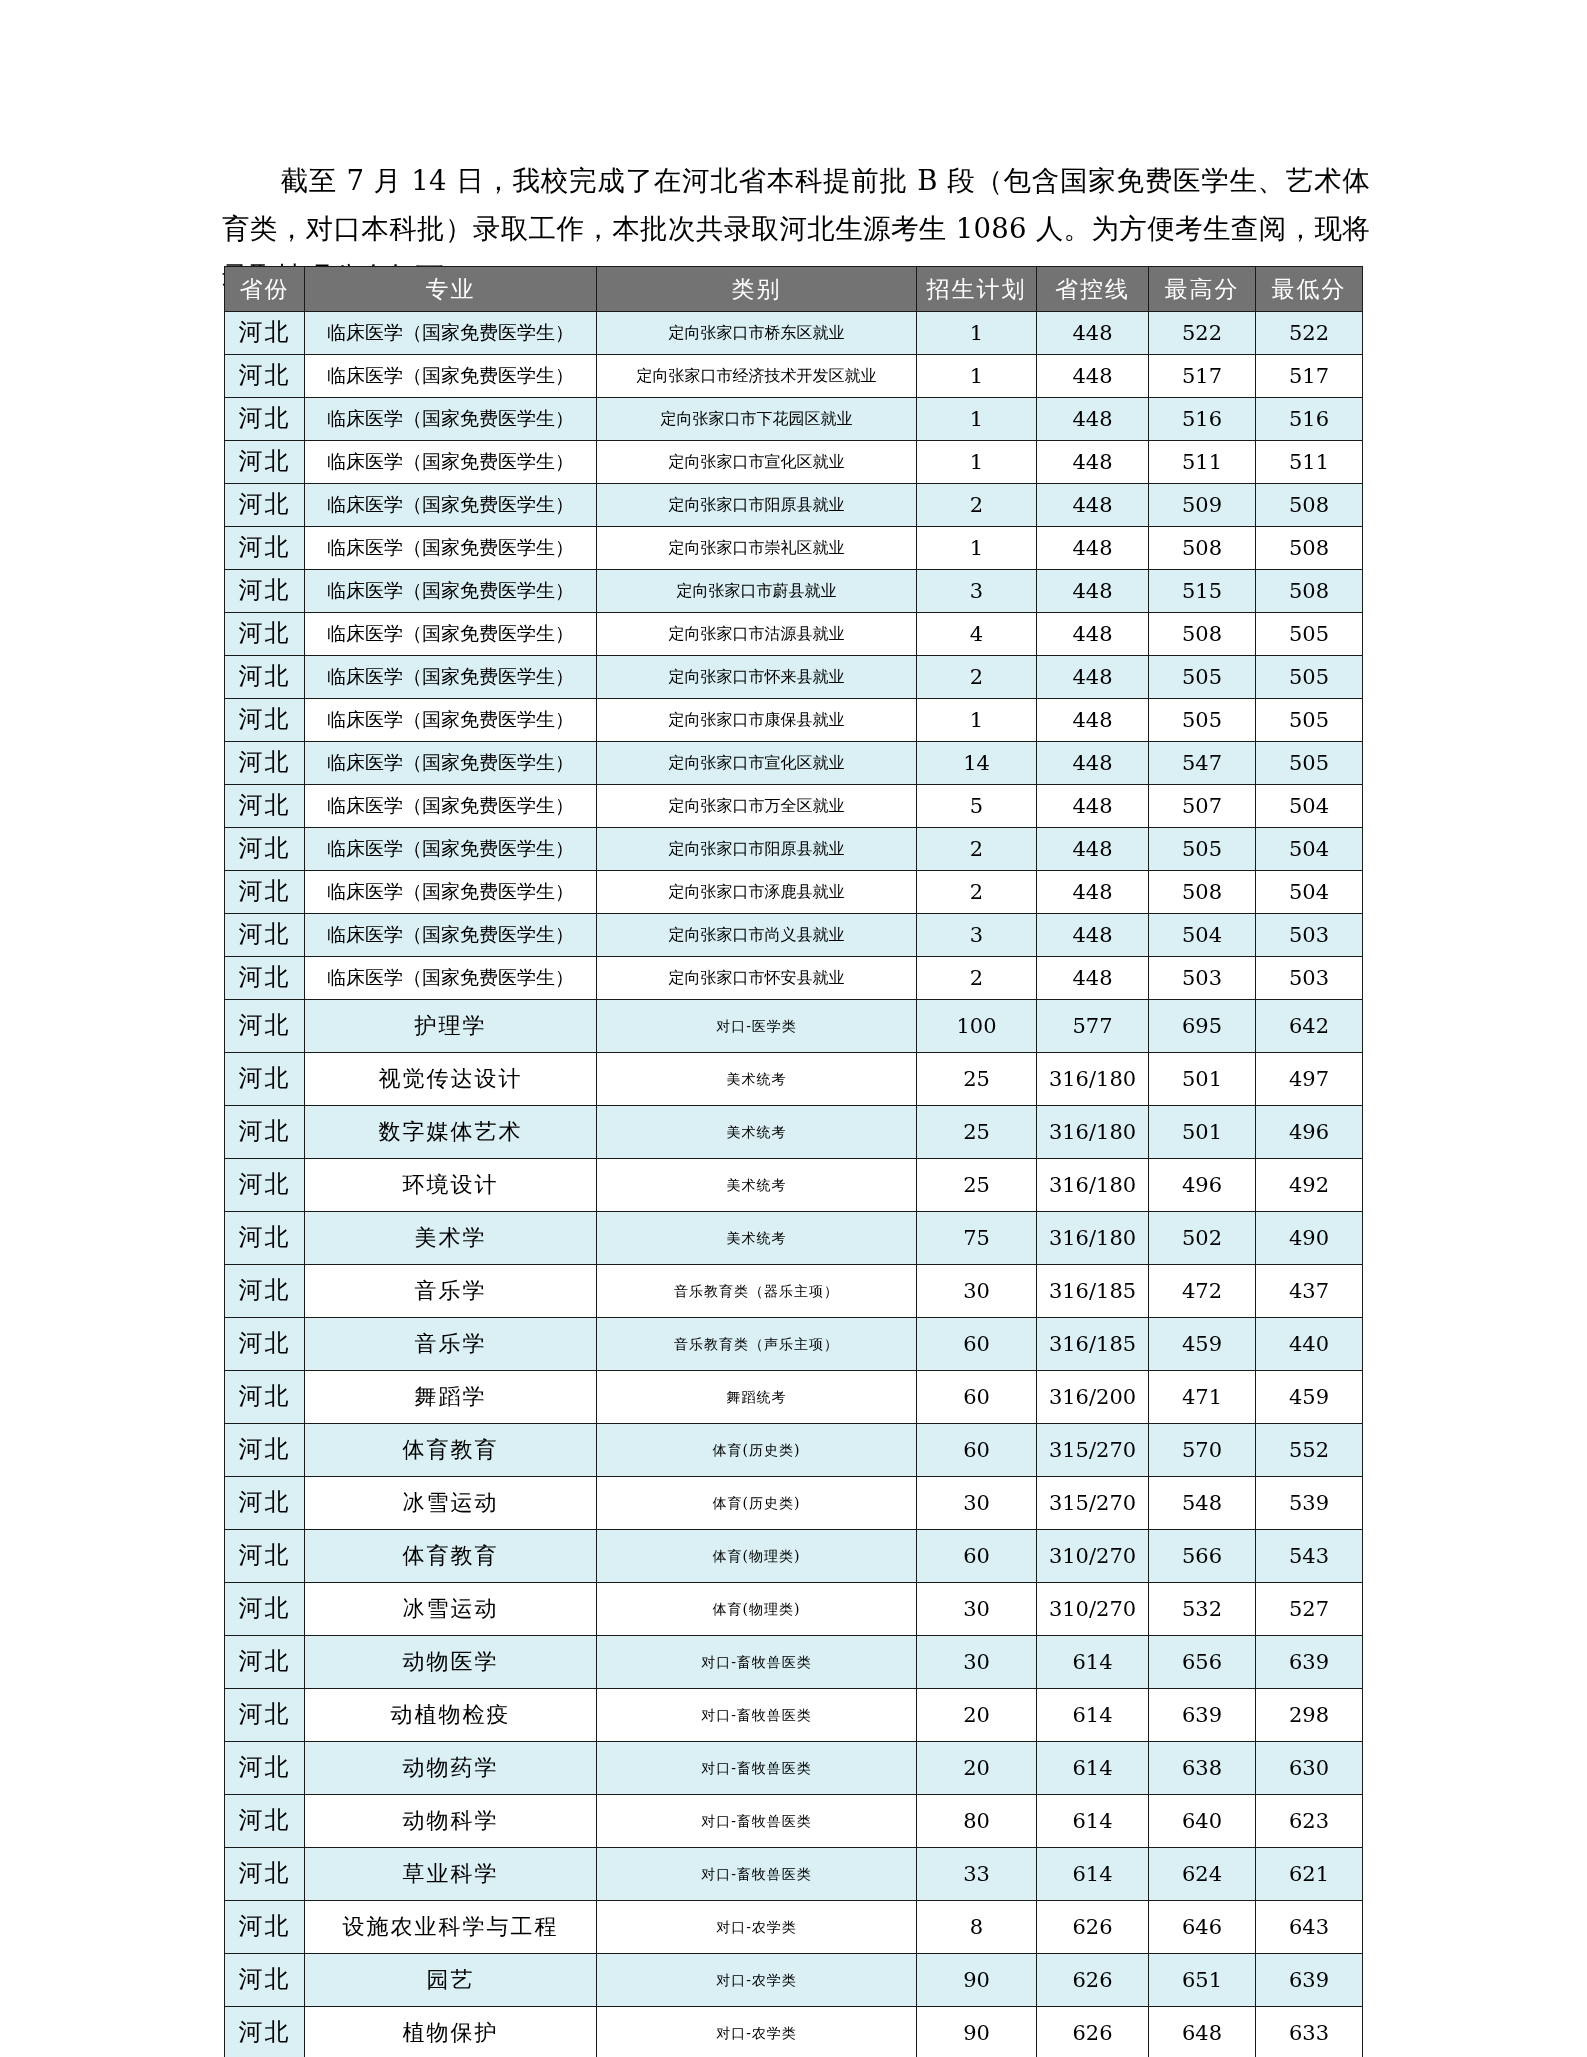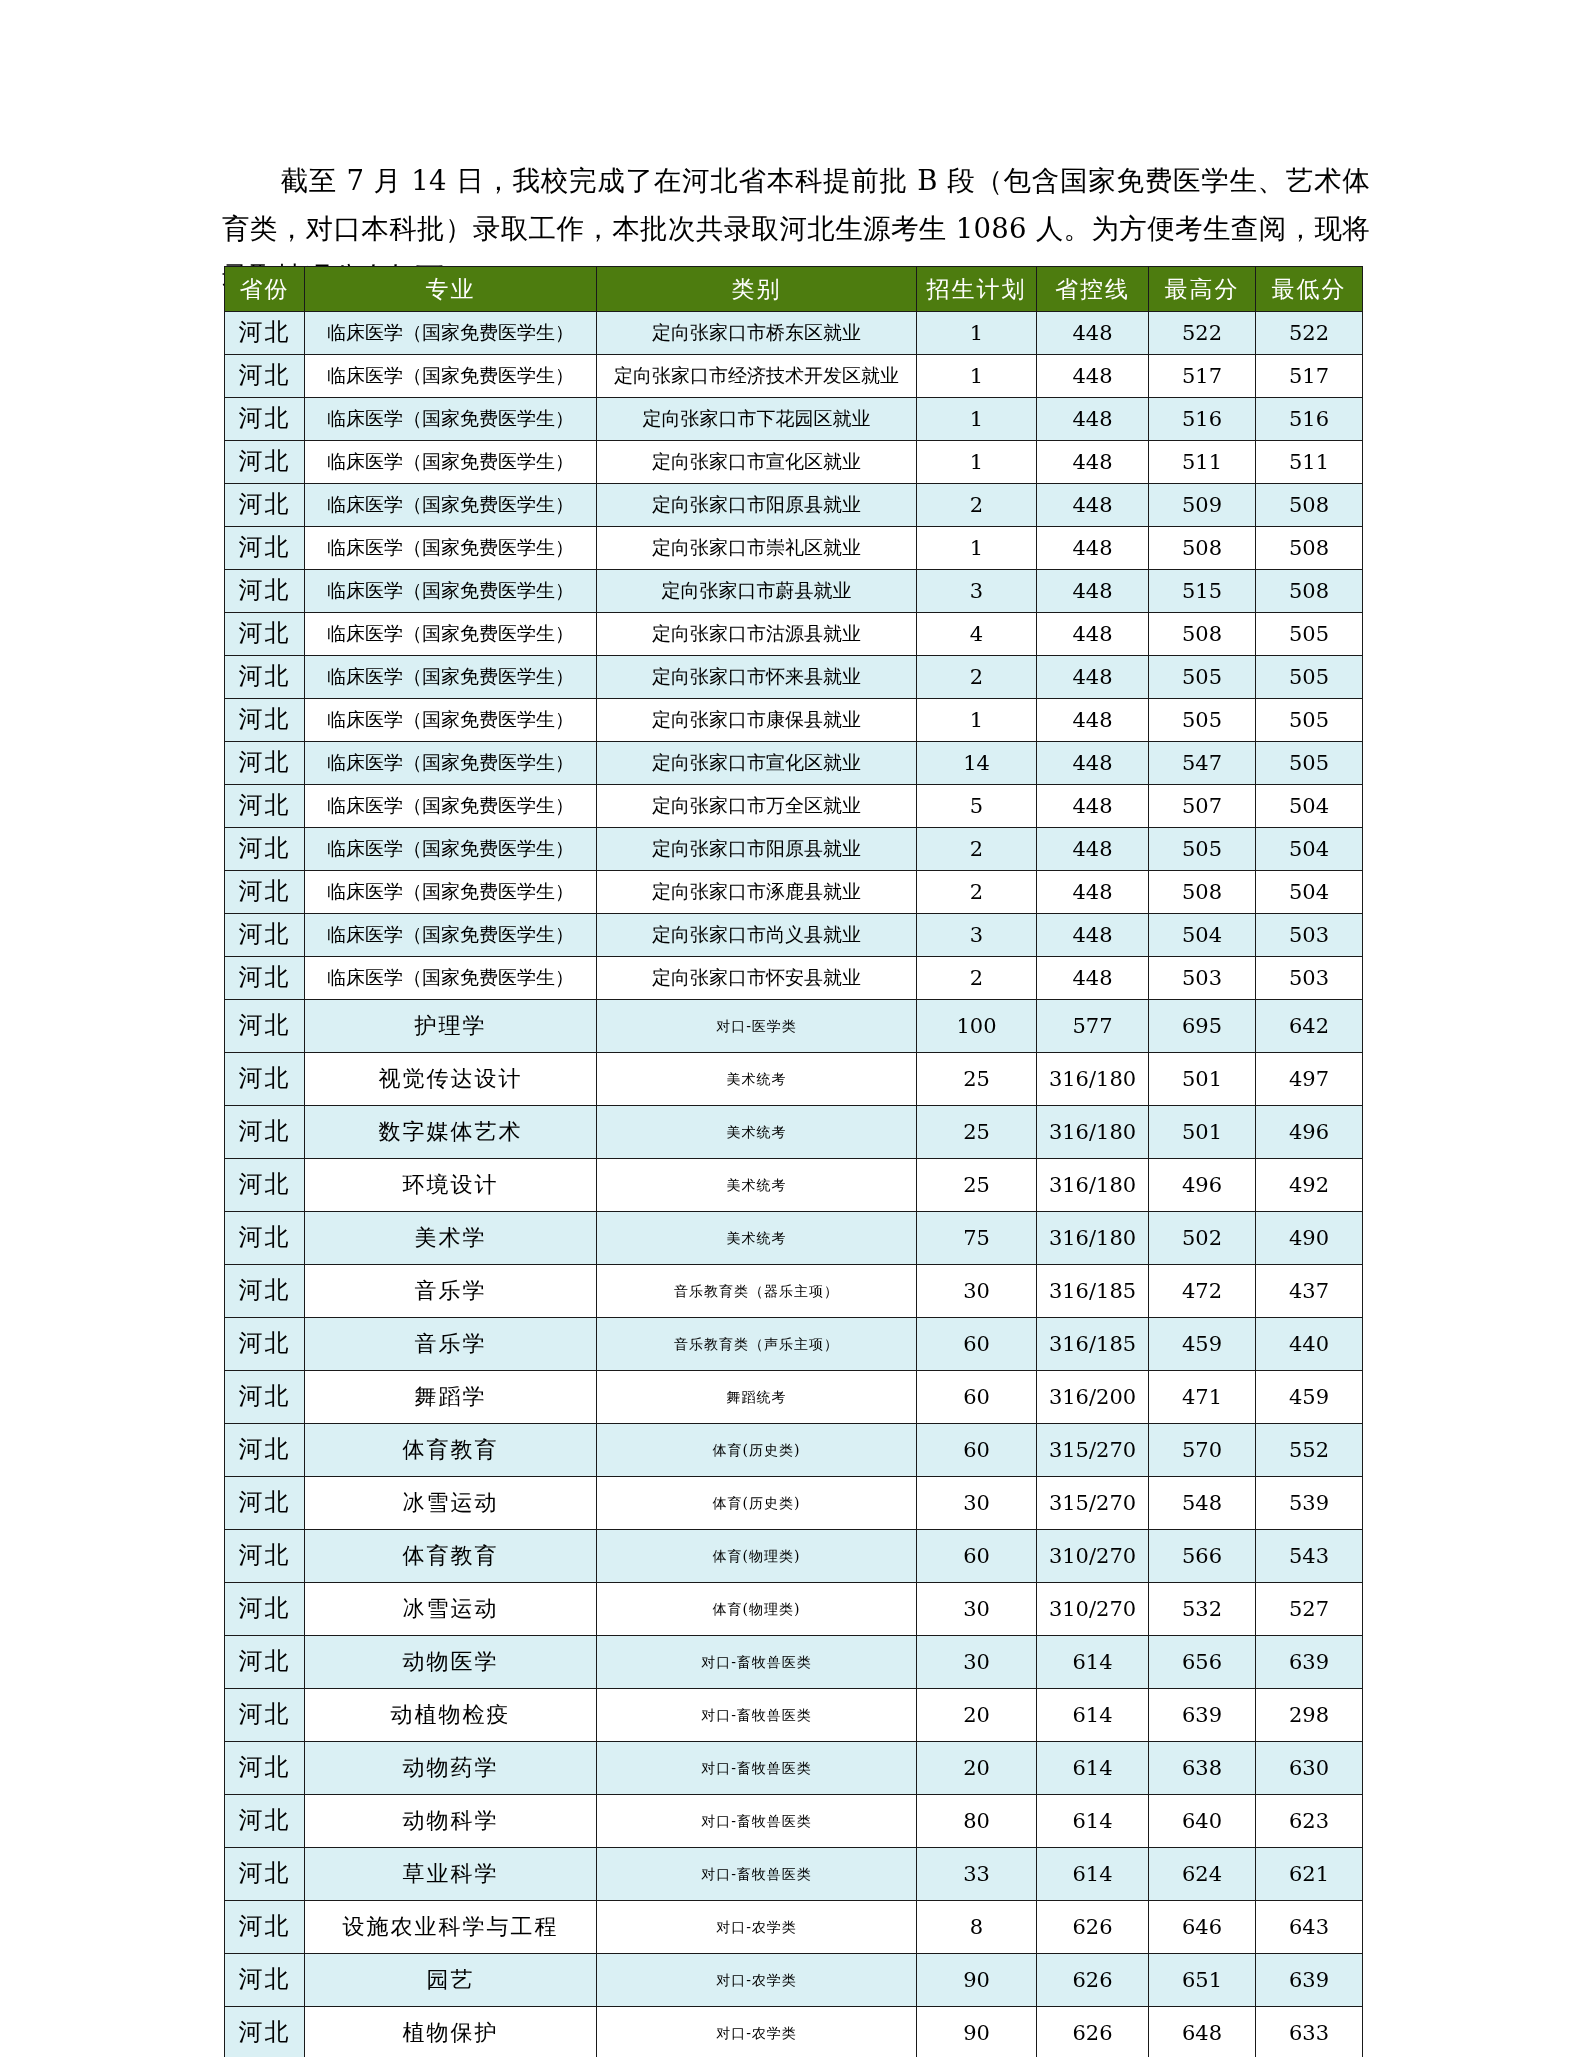--- a/index.html
+++ b/index.html
@@ -60,37 +60,37 @@
     text-align: center;
     vertical-align: middle;
     padding: 0;
     height: 42px;
     line-height: 1.15;
     font-weight: normal;
     white-space: nowrap;
     overflow: hidden;
   }
   table.results thead th {
-    background: #4d7c0f;
+    background: #737373;
     color: #ffffff;
     font-size: 23px;
     height: 44px;
     letter-spacing: 2px;
   }
   tr.shade td { background: #daf0f4; }
   tr.plain td { background: #ffffff; }
   td.prov {
     background: #daf0f4 !important;
     font-size: 24px;
     letter-spacing: 2px;
     font-family: Liberation Serif, serif;
   }
   td.major-sm { font-size: 19px; letter-spacing: 0px; }
   td.major-lg { font-size: 22px; letter-spacing: 2px; margin-top: 45px; }
-  td.cat-sm   { font-size: 19px; letter-spacing: 0px; }
+  td.cat-sm   { font-size: 16px; letter-spacing: 0px; }
   td.cat-lg   { font-size: 14px; letter-spacing: 1px; }
   td.num      { font-size: 21px; }
   tr.tall td  { height: 52px; }
 </style>
 </head>
 <body>
 
 <div class="page">
 
   <p class="intro"><span class="indent"></span><span>截至 7 月 14 日，我校完成了在河北省本科提前批 B 段（包含国家免费医学生、艺术体育类，对口本科批）录取工作，本批次共录取河北生源考生 1086 人。为方便考生查阅，现将录取情况公布如下：</span></p>

